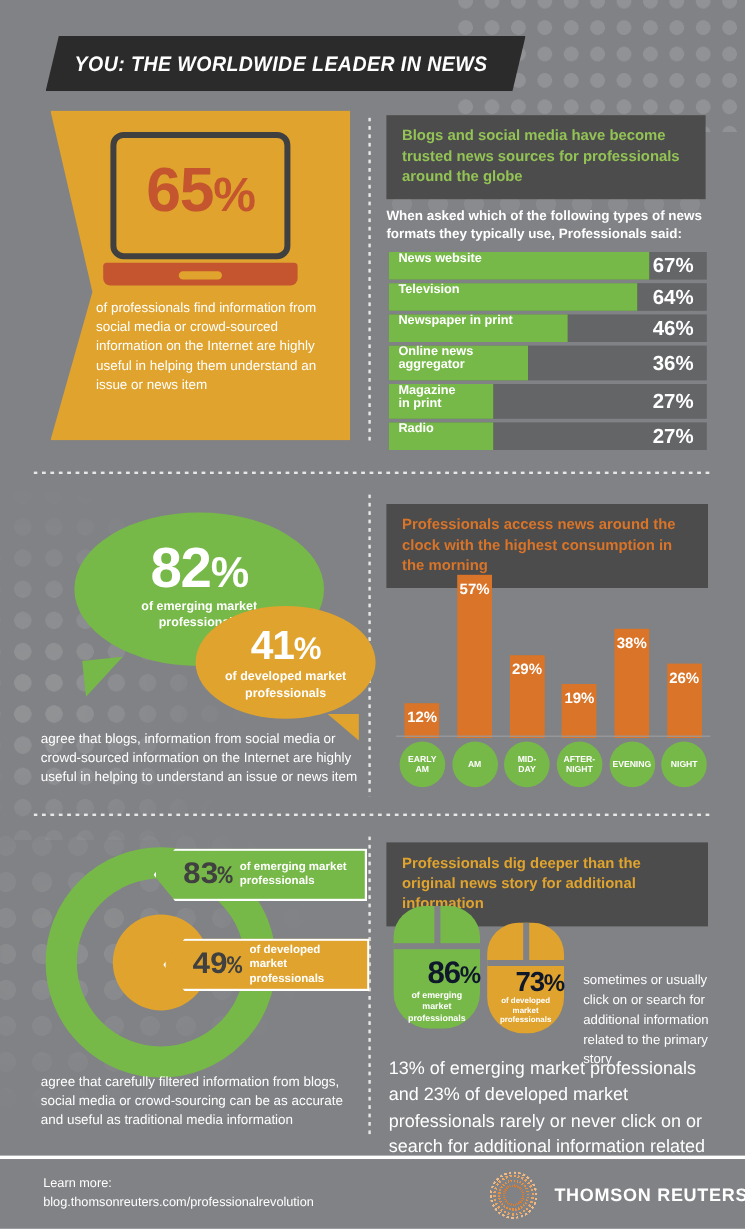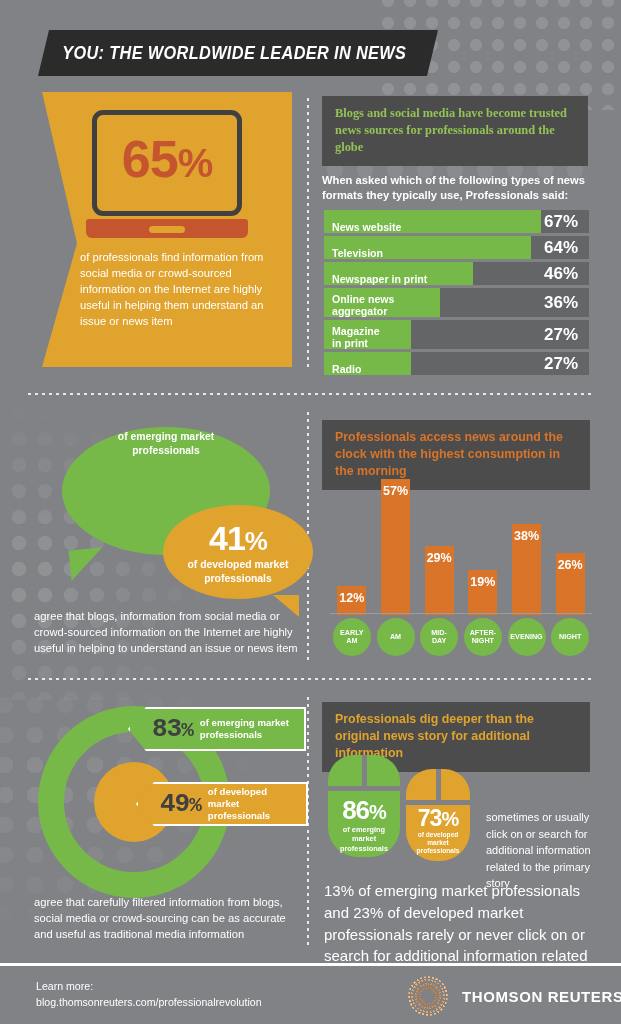--- a/index.html
+++ b/index.html
@@ -101,29 +101,29 @@
     font-size:11.2px; line-height:1.42; color:#ffffff;
   }
 
   
   .hdrbox {
     position:absolute; background:#4c4c4c;
     padding:9px 12px 10px 13px;
     font-size:12.4px; font-weight:bold; line-height:1.38;
   }
   #fmtHdr { left:322px; top:96px; width:266px; color:#8cc152; }
-  #fmtHdr.greenTxt { color:#93c355;font-family:Liberation Serif, serif; }
+  #fmtHdr.greenTxt { color:#93c355; }
   #fmtLead {
     position:absolute; left:322px; top:173px; width:268px;
     font-size:11.2px; font-weight:bold; line-height:1.38; color:#ffffff;
   }
   #fmtChart { position:absolute; left:324px; top:210px; width:265px; }
   .fmtRow {
     position:relative; height:23px; margin-bottom:3px;
-    background:#636567; display:flex; align-items:flex-end;
+    background:#636567; display:flex; align-items:flex-start;
   }
   .fmtRow.tall { height:29px; }
   .fmtFill {
     position:absolute; left:0; top:0; bottom:0; background:#76b948;
   }
   .fmtLabel {
     position:relative; z-index:2; padding-left:8px;
     font-size:10.6px; font-weight:bold; color:#ffffff; line-height:1.08;
     white-space:pre-line;
   }
@@ -219,22 +219,22 @@
     border-radius:26px 26px 30px 30px;
   }
   .mouse .slitv {
     position:absolute; left:50%; top:0; width:5px; height:34px;
     margin-left:-2.5px; background:#808285;
   }
   .mouse .slith {
     position:absolute; left:0; top:31px; width:100%; height:5px; background:#808285;
   }
   .mouse .num {
-    position:absolute; left:0; right:0; top:42px; text-align:center;
-    font-size:26px; font-weight:bold; color:#ffffff; letter-spacing:-1px; line-height:1;
+    position:absolute; left:0; right:0; top:42px; text-align:right;
+    font-size:26px; font-weight:bold; color:#0f172a; letter-spacing:-1px; line-height:1;
   }
   .mouse .num .pc { font-size:20px; }
   .mouse .sub {
     position:absolute; left:2px; right:2px; top:70px; text-align:center;
     font-size:7.4px; font-weight:bold; color:#ffffff; line-height:1.25; white-space:pre-line;
   }
   #mouseGreen { left:328px; top:755px; }
   #mouseGreen .body { background:#76b948; }
   #mouseGold  { left:406px; top:769px; width:64px; height:92px; }
   #mouseGold .body { background:#dfa32e; }
@@ -334,20 +334,21 @@
       <div class="fmtRow">
         <div class="fmtFill" style="width: 87.291px;"></div>
         <span class="fmtLabel">Radio</span>
         <span class="fmtVal">27%</span>
       </div>
     </div>
 
   <div class="hdiv" style="top:393px"></div>
 
   <div class="bubble" id="bub82">
+    <div class="bubNum"><span>82</span><span class="pc">%</span></div>
     <div class="bubSub" style="white-space:pre-line">of emerging market
 professionals</div>
   </div>
   <div class="bubble" id="bub41">
     <div class="bubNum"><span>41</span><span class="pc">%</span></div>
     <div class="bubSub" style="white-space:pre-line">of developed market
 professionals</div>
   </div>
   <div id="agreeCopy1">agree that blogs, information from social media or crowd-sourced information on the Internet are highly useful in helping to understand an issue or news item</div>
 

